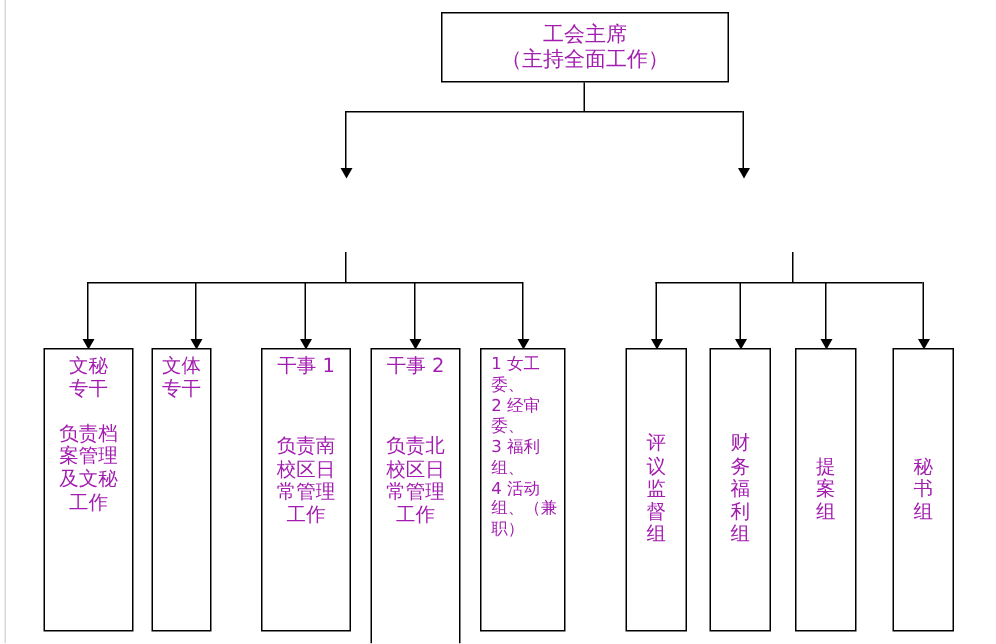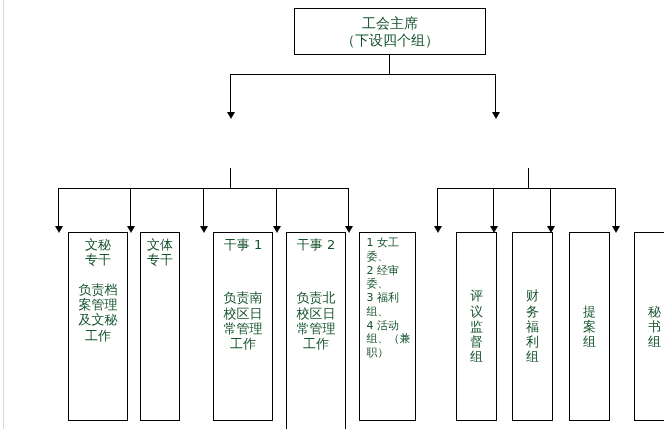--- a/index.html
+++ b/index.html
@@ -29,41 +29,40 @@
   }
 
   .node {
     position: absolute;
     box-sizing: border-box;
     border: 1px solid #000000;
     background: #ffffff;
     display: flex;
     flex-direction: column;
     align-items: center;
-    color: #14532d;
+    color: #a21caf;
     line-height: 1.18;
   }
   .node .line {
     white-space: pre;
     text-align: center;
   }
 
   
   .node.top {
     justify-content: center;
     font-size: 14px;
   }
   .node.top .line { padding: 0 2px; }
 
   
   .node.leaf {
     justify-content: flex-start;
     font-size: 13px;
     padding-top: 4px;
-    margin-left: 39px;
   }
   .node.leaf .title {
     white-space: pre-line;
     text-align: center;
     letter-spacing: 0px;
   }
   .node.leaf .desc {
     white-space: pre-line;
     text-align: center;
     margin-top: 14px;
@@ -108,21 +107,21 @@
 </style>
 </head>
 <body>
 
 <div id="chart-root">
 
   <div class="left-margin-rule"></div>
 
   <div class="node top" style="left:294px; top:8px; width:192px; height:47px;">
     <div class="line">工会主席</div>
-    <div class="line">（下设四个组）</div>
+    <div class="line">（主持全面工作）</div>
   </div>
 
   <div class="vline" style="left:389px; top:55px; height:19px;"></div>
   <div class="hline" style="left:230px; top:74px; width:265px;"></div>
   <div class="vline" style="left:230px; top:74px; height:38px;"></div>
   <div class="arrow" style="left:226.5px; top:112px;"></div>
   <div class="vline" style="left:495px; top:74px; height:38px;"></div>
   <div class="arrow" style="left:491.5px; top:112px;"></div>
 
 

